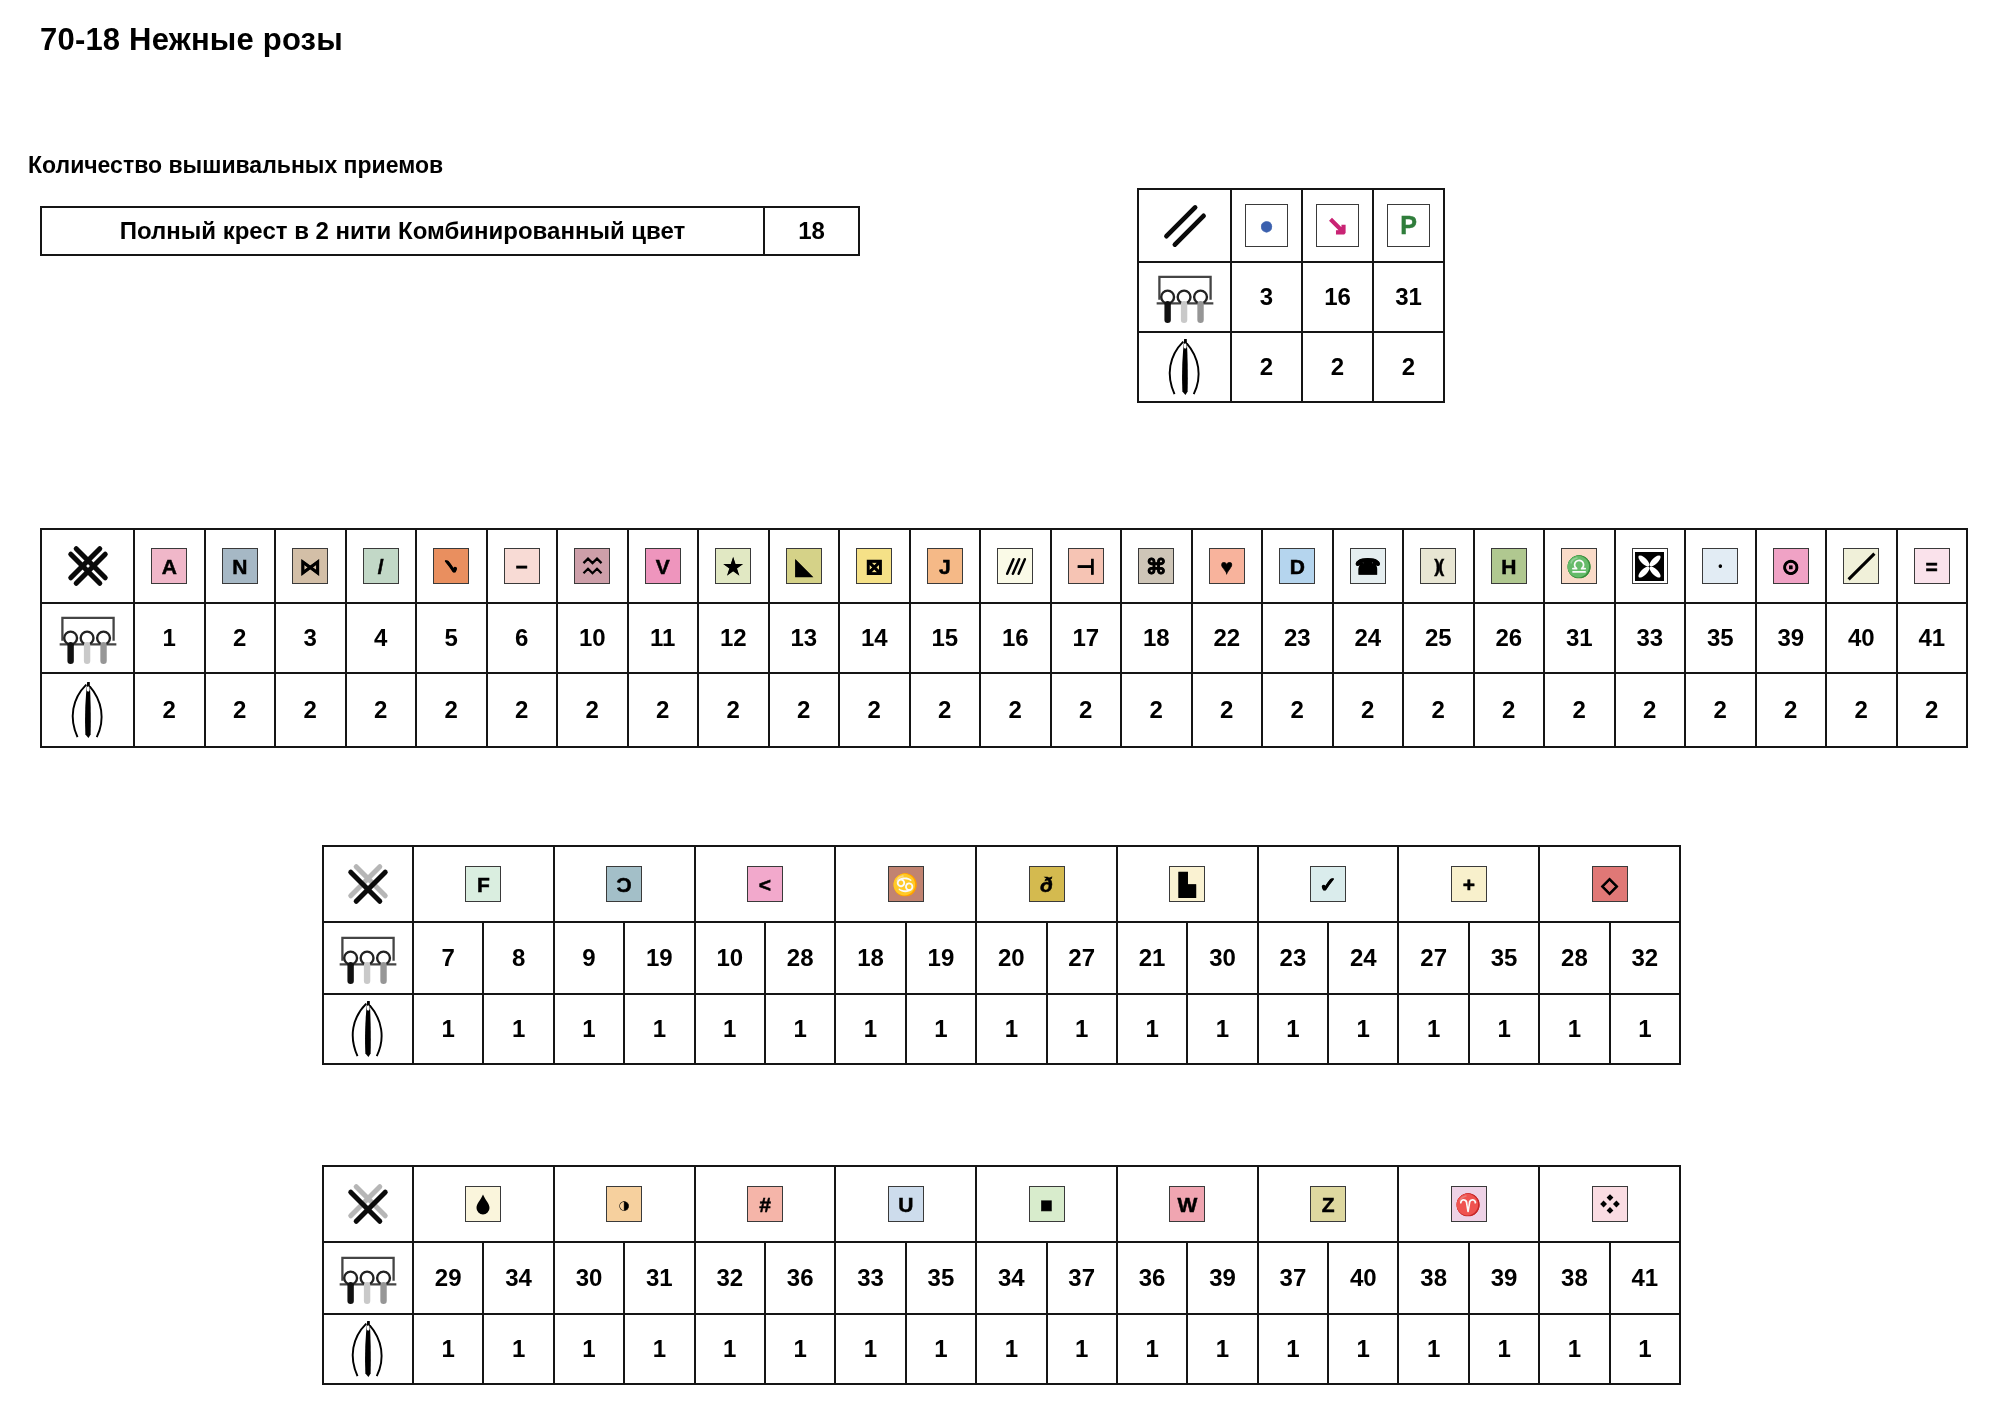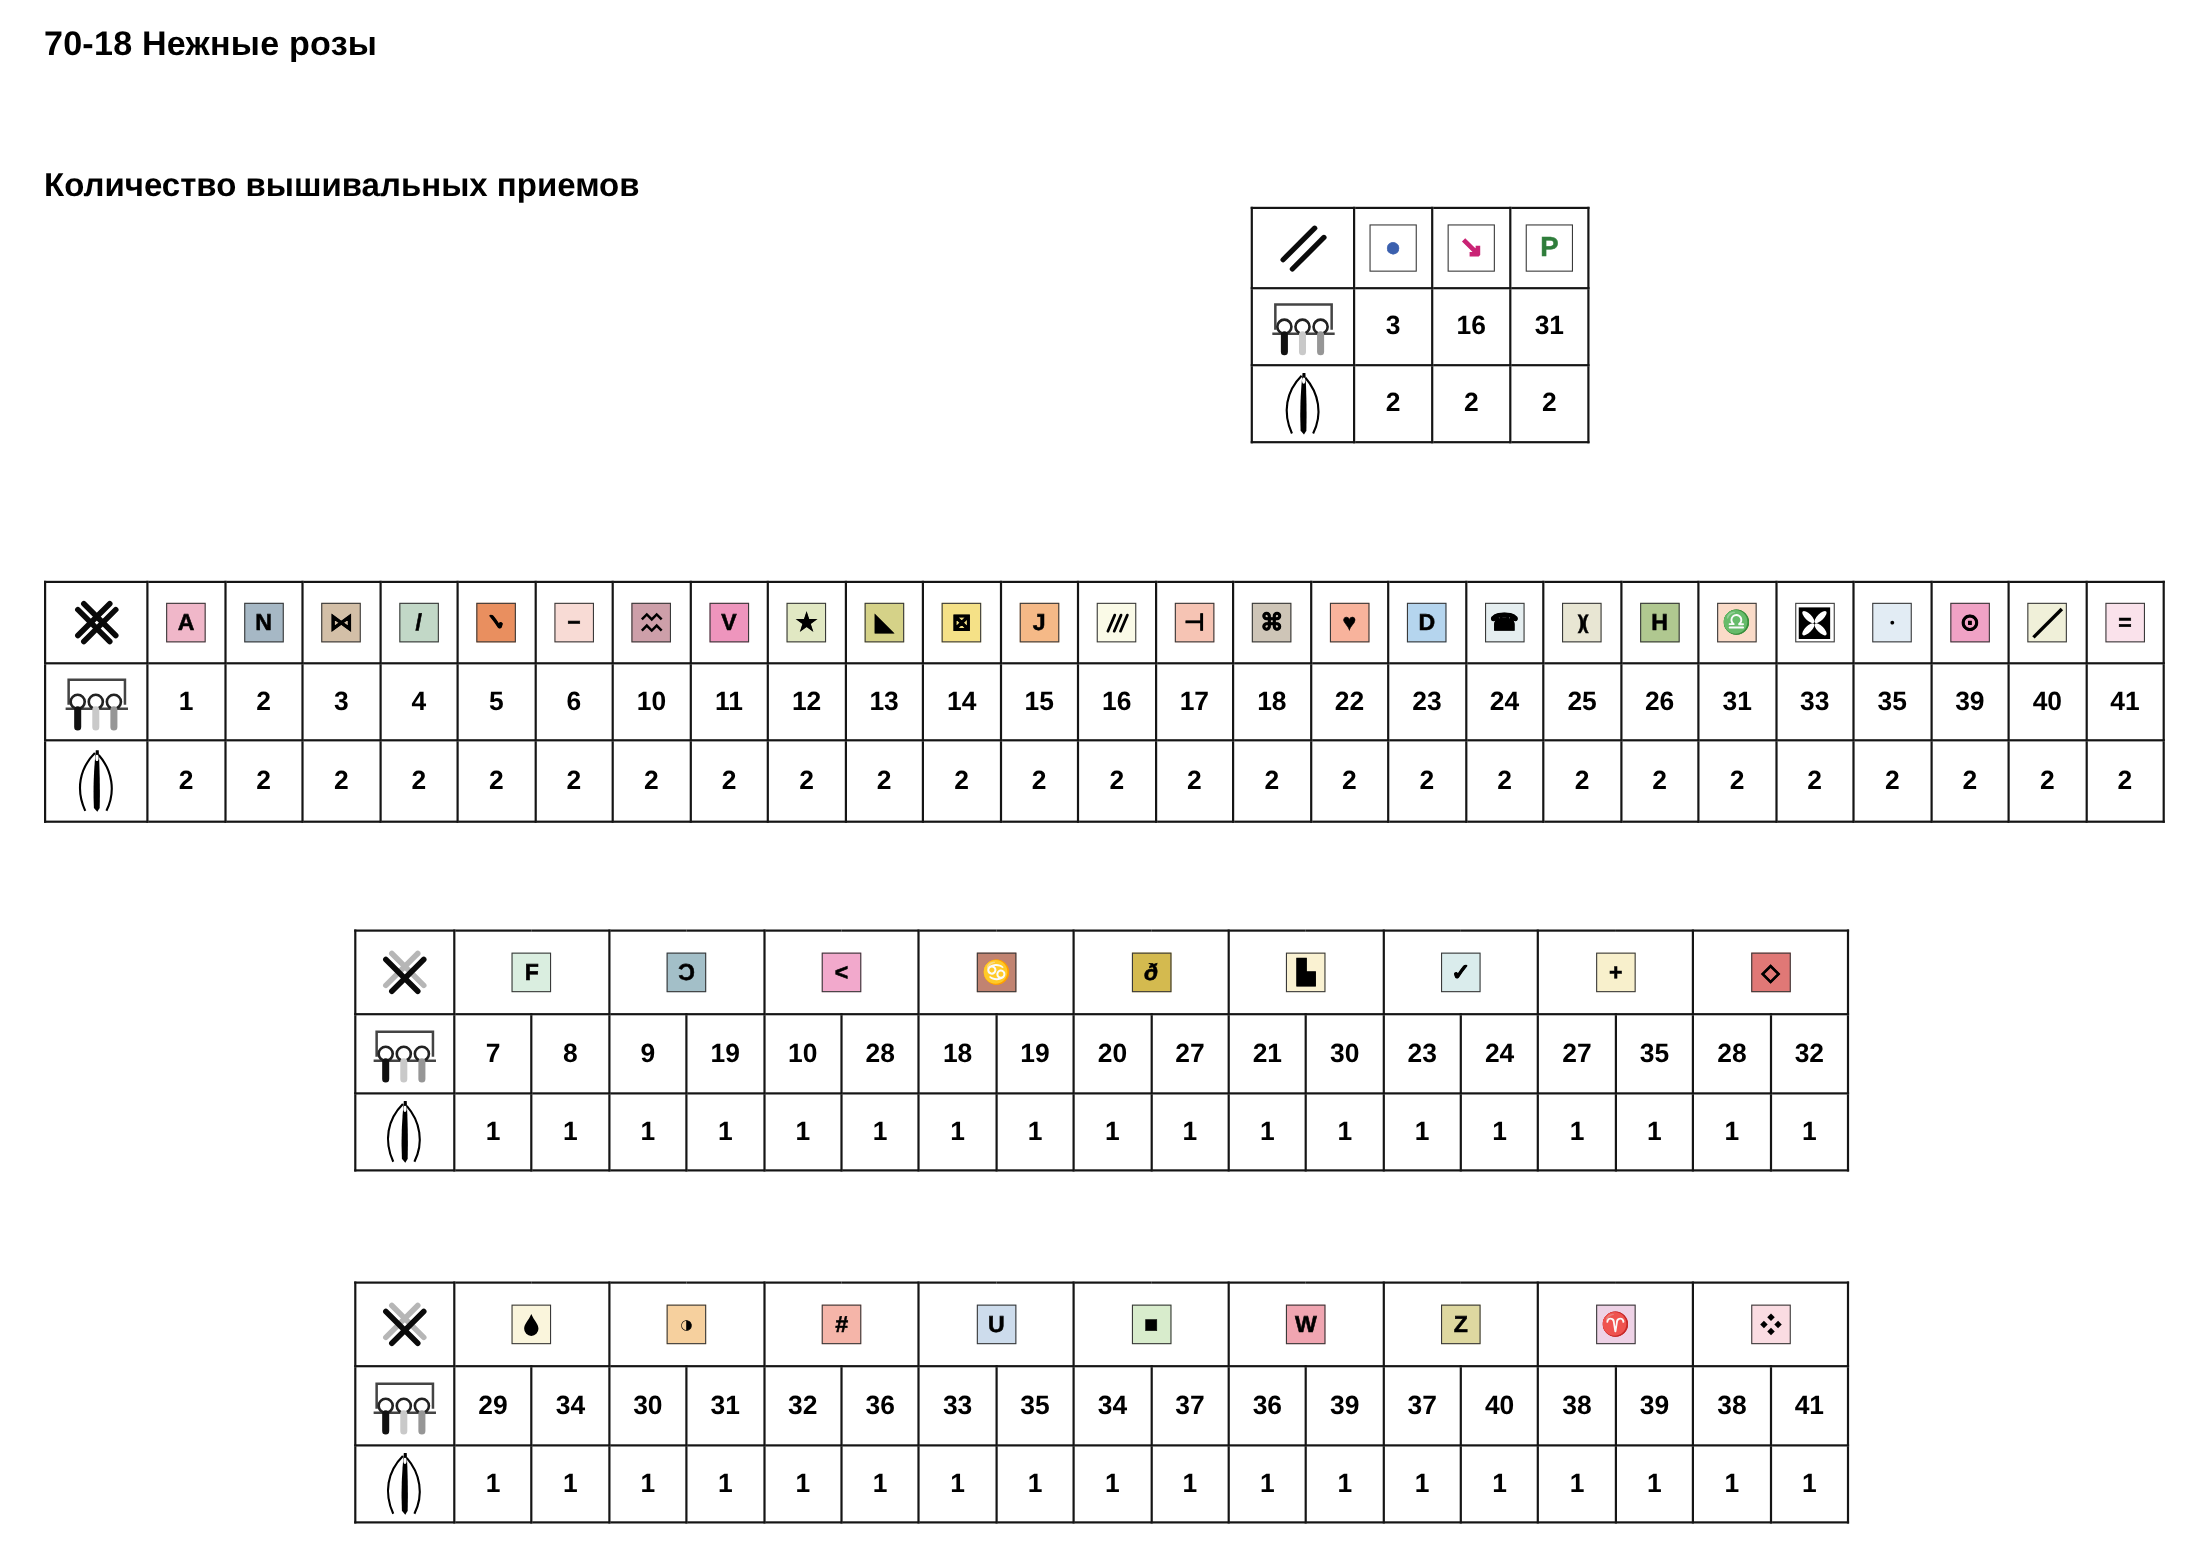--- a/index.html
+++ b/index.html
@@ -1,19 +1,19 @@
 <!DOCTYPE html>
 <html><head>
 <meta charset="utf-8">
 <style>
   html,body{margin:0;padding:0;background:#fff}
   body{font-family:"Liberation Sans",sans-serif;font-weight:700;color:#000}
   #page{position:relative;width:2000px;height:1424px;background:#fff;overflow:hidden}
   #title{position:absolute;left:40px;top:22px;font-size:31px;margin:0;letter-spacing:.2px}
-  #subtitle{position:absolute;left:40px;top:152px;font-size:30px;margin:0}
+  #subtitle{position:absolute;left:28px;top:152px;font-size:23px;margin:0}
   #summary{position:absolute;left:40px;top:206px}
   #backstitch{position:absolute;left:1137px;top:188px}
   #mainTable{position:absolute;left:40px;top:528px}
   #combo1{position:absolute;left:322px;top:845px}
   #combo2{position:absolute;left:322px;top:1165px}
 
   table.grid{border-collapse:collapse;table-layout:fixed;background:#fff}
   table.grid, .grid td{border:2px solid #151515}
   .grid td{text-align:center;vertical-align:middle;padding:0;overflow:hidden}
   .num{font-size:24px;font-weight:700}
@@ -39,20 +39,24 @@
 <div id="page">
   <h1 id="title">70-18 Нежные розы</h1>
   <h2 id="subtitle">Количество вышивальных приемов</h2>
   <div id="summary">
       <table class="grid" style="width:818px">
         <colgroup>
           <col style="width:723px">
           <col style="width:95px">
         </colgroup>
         <tbody>
+          <tr style="height:48px">
+            <td class="lbl">Полный крест в 2 нити Комбинированный цвет</td>
+            <td class="num">18</td>
+          </tr>
         </tbody>
       </table>
     </div>
   <div id="backstitch">
       <table class="grid" style="width:306px">
         <colgroup>
           <col style="width:93px">
           <col style="width:71px">
           <col style="width:71px">
           <col style="width:71px">

